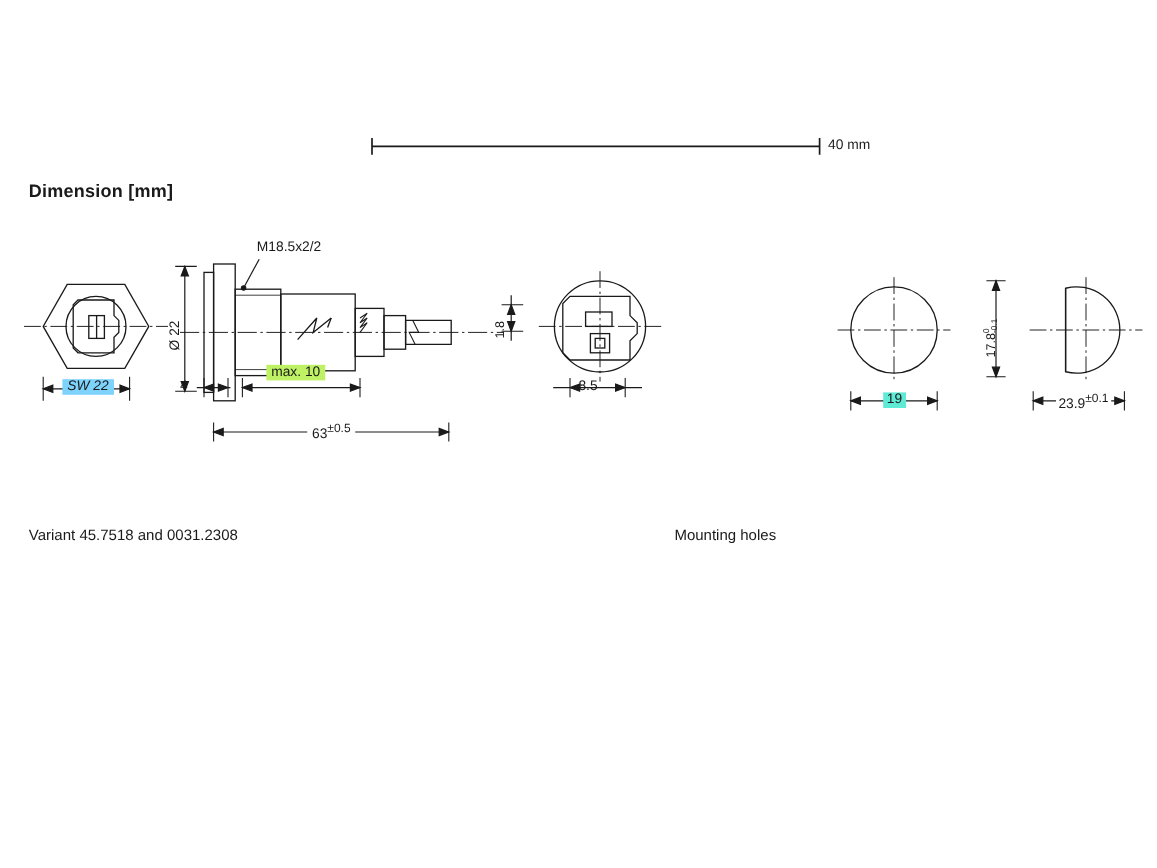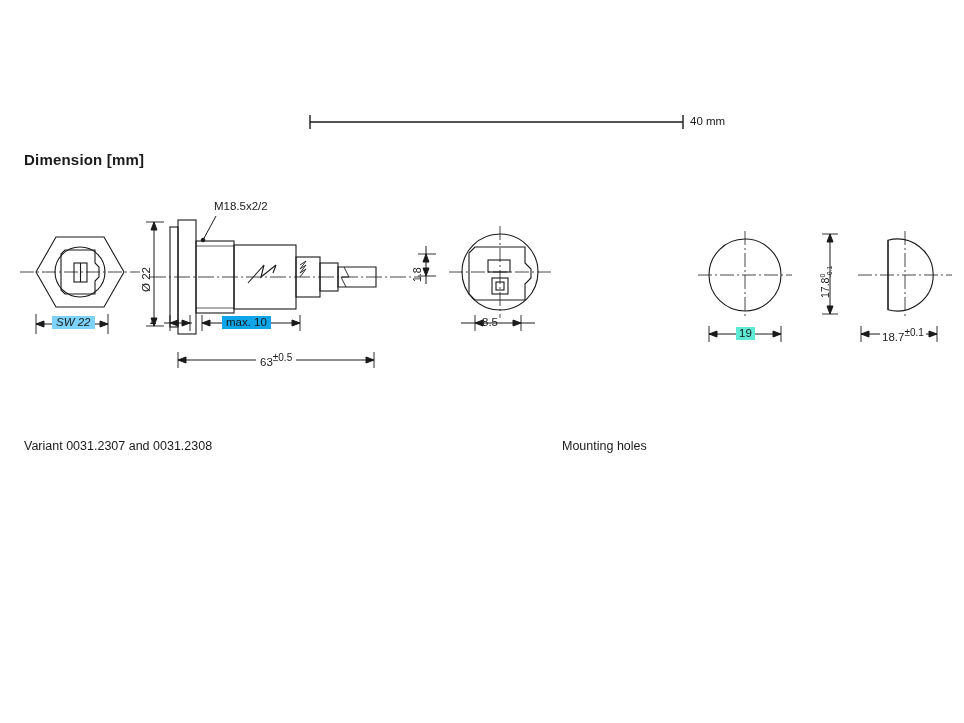--- a/index.html
+++ b/index.html
@@ -173,21 +173,21 @@
 
   <svg width="120" height="22" style="position:absolute; left:196px; top:312px;">
     <g stroke="#1a1a1a" stroke-width="1" fill="#1a1a1a">
       <line x1="6" y1="11" x2="104" y2="11"></line>
       <polygon points="6,11 14,8 14,14"></polygon>
       <polygon points="104,11 96,8 96,14"></polygon>
       <line x1="6" y1="3" x2="6" y2="19" stroke-width="0.9"></line>
       <line x1="104" y1="3" x2="104" y2="19" stroke-width="0.9"></line>
     </g>
   </svg>
-  <div class="lbl dim" style="left:222px; top:316px; background:#0ea5e9; padding:0 4px;">max. 10</div>
+  <div class="lbl dim" style="left:222px; top:304px; background:#bef264; padding:0 4px;">max. 10</div>
 
   <svg width="215" height="22" style="position:absolute; left:172px; top:349px;">
     <g stroke="#1a1a1a" stroke-width="1" fill="#1a1a1a">
       <line x1="6" y1="11" x2="202" y2="11"></line>
       <polygon points="6,11 14,8 14,14"></polygon>
       <polygon points="202,11 194,8 194,14"></polygon>
       <line x1="6" y1="3" x2="6" y2="19" stroke-width="0.9"></line>
       <line x1="202" y1="3" x2="202" y2="19" stroke-width="0.9"></line>
     </g>
   </svg>
@@ -279,19 +279,19 @@
   <svg width="110" height="22" style="position:absolute; left:855px; top:323px;">
     <g stroke="#1a1a1a" stroke-width="1" fill="#1a1a1a">
       <line x1="6" y1="11" x2="82" y2="11"></line>
       <polygon points="6,11 14,8 14,14"></polygon>
       <polygon points="82,11 74,8 74,14"></polygon>
       <line x1="6" y1="3" x2="6" y2="19" stroke-width="0.9"></line>
       <line x1="82" y1="3" x2="82" y2="19" stroke-width="0.9"></line>
     </g>
   </svg>
   <div class="lbl dim" style="left:880px; top:327px; background:#fff; padding:0 2px;">
-    <span>18.7</span><span class="sup">±0.1</span>
+    <span>23.9</span><span class="sup">±0.1</span>
   </div>
 
-  <div class="lbl caption" style="left:24px; top:440px;">Variant 0031.2307 and 0031.2308</div>
+  <div class="lbl caption" style="left:24px; top:440px;">Variant 45.7518 and 0031.2308</div>
   <div class="lbl caption" style="left:562px; top:440px;">Mounting holes</div>
 
 </div>
 
 </body></html>

